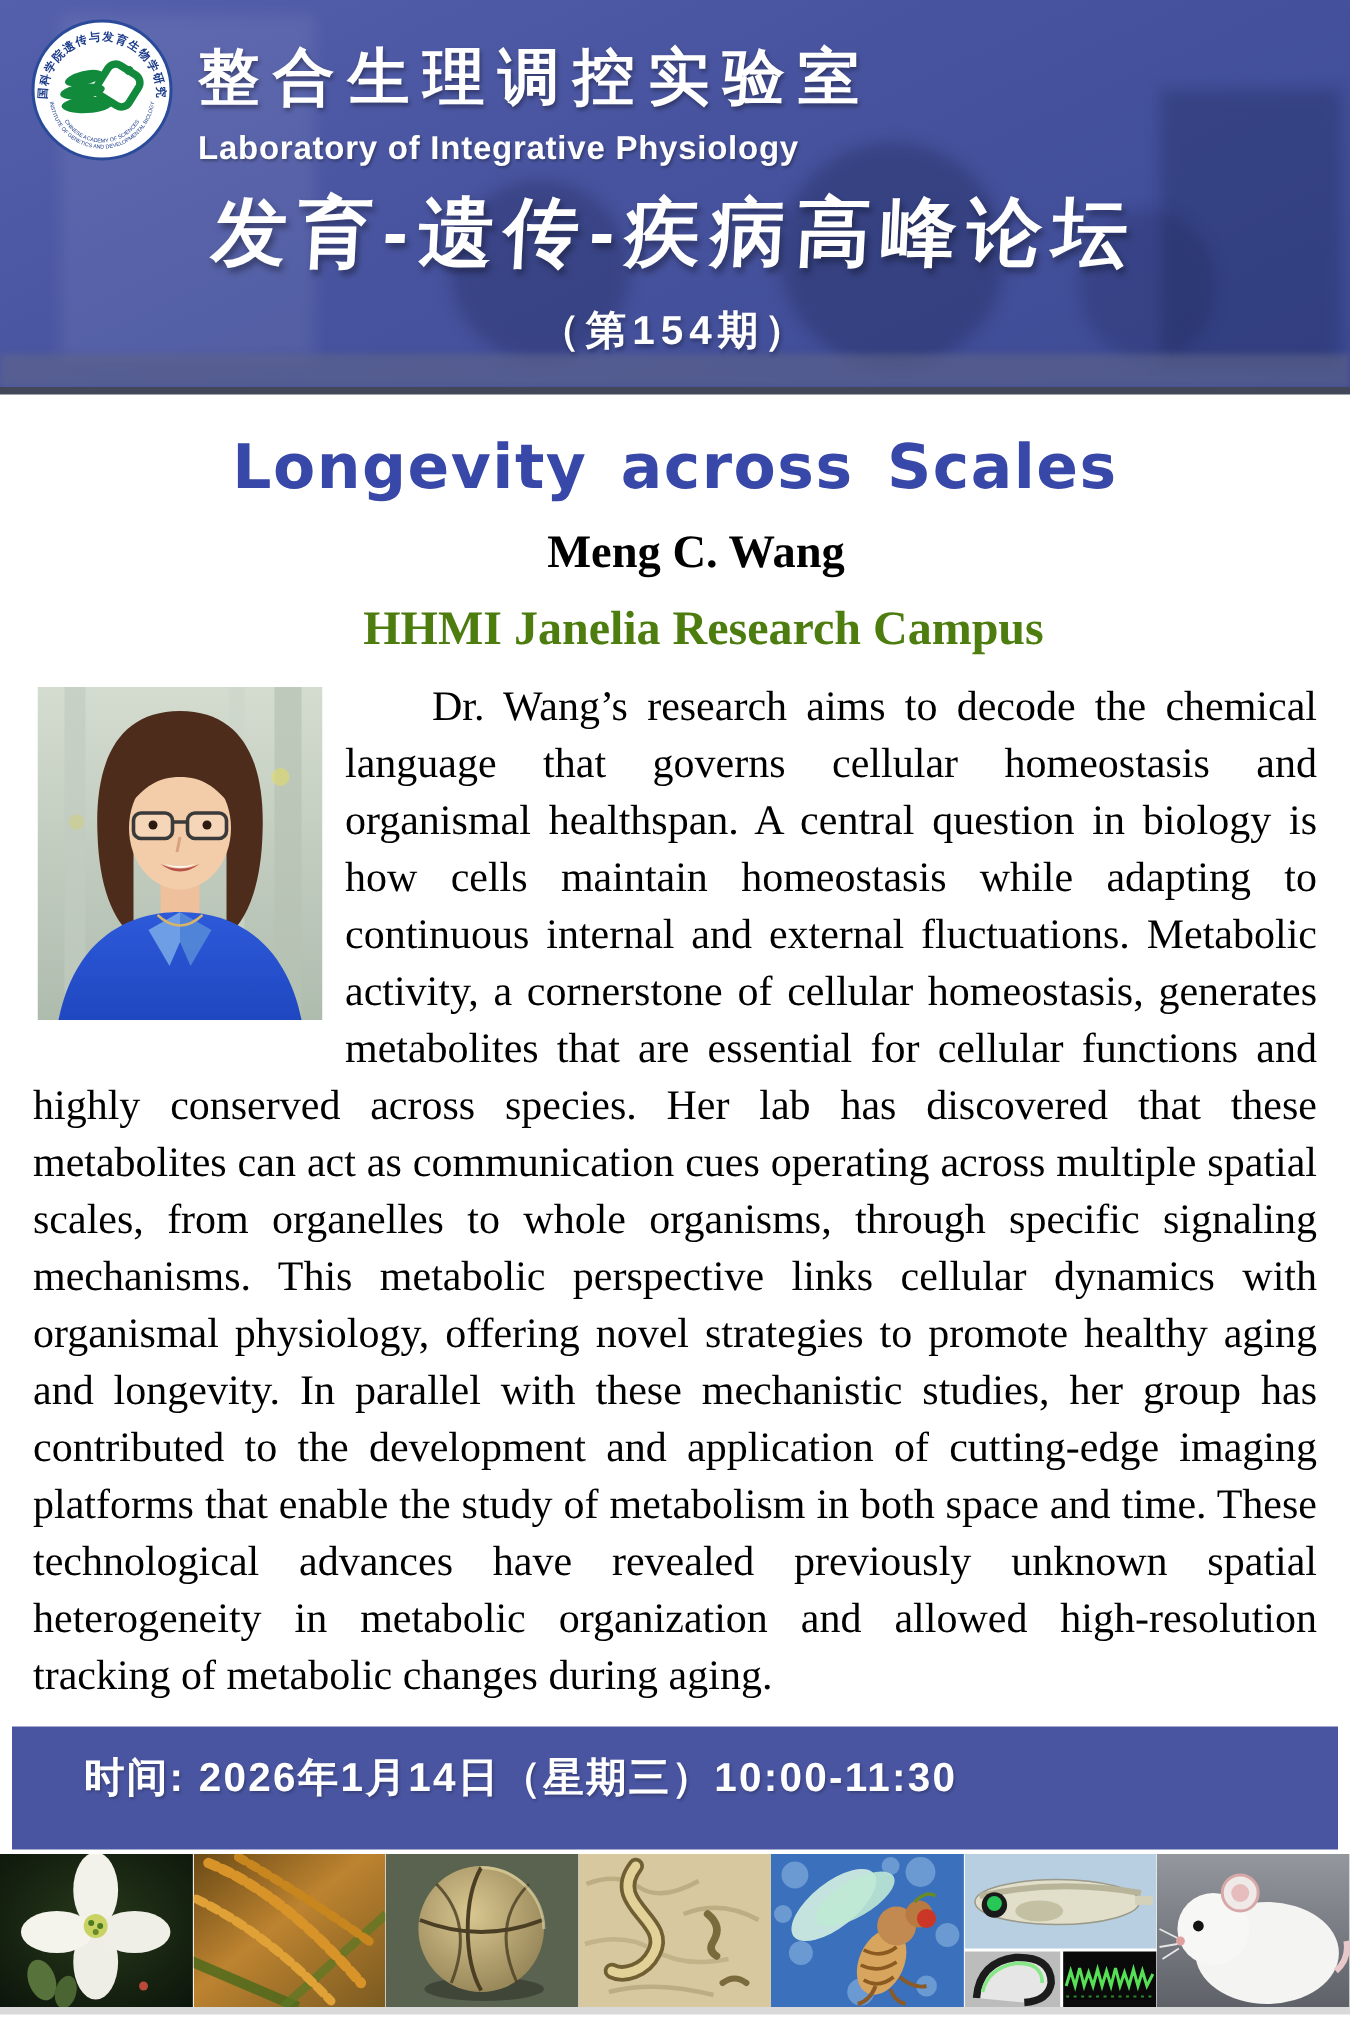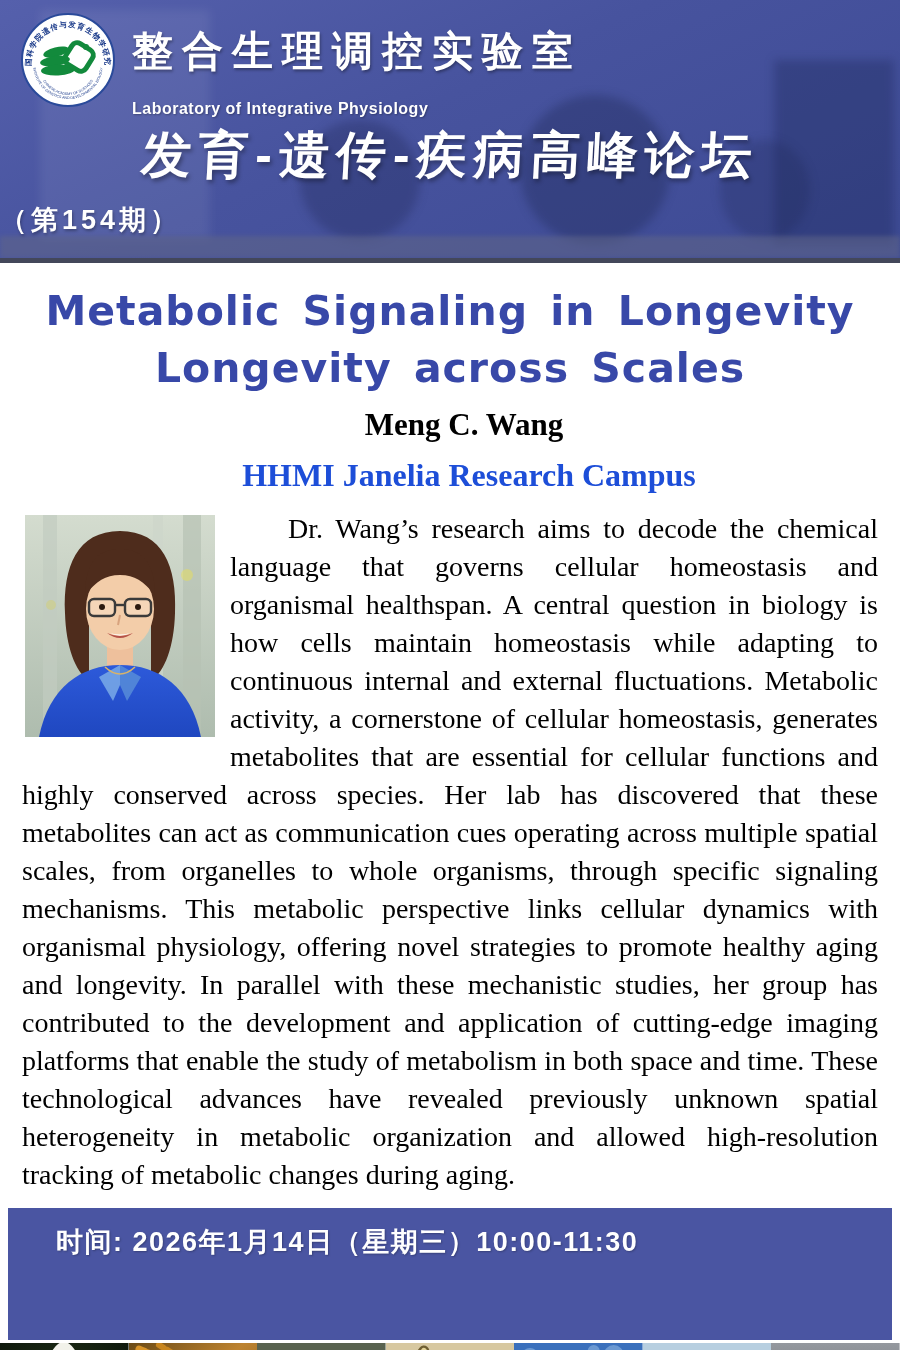--- a/index.html
+++ b/index.html
@@ -16,54 +16,54 @@
   .sil{position:absolute;filter:blur(5px);}
   .sil-bldg-r{right:6px;top:60px;width:120px;height:185px;background:rgba(26,36,84,.32);}
   .sil-bldg-l{left:40px;top:10px;width:170px;height:230px;background:rgba(255,255,255,.07);}
   .sil-tree1{left:300px;top:120px;width:120px;height:120px;border-radius:50%;background:rgba(24,32,74,.28);}
   .sil-tree2{left:520px;top:95px;width:150px;height:150px;border-radius:50%;background:rgba(24,32,74,.30);}
   .sil-tree3{left:720px;top:140px;width:90px;height:100px;border-radius:50%;background:rgba(24,32,74,.22);}
   .sil-road{left:0;right:0;bottom:0;height:22px;background:rgba(96,102,134,.55);filter:blur(2px);}
   .logo{position:absolute;left:20px;top:12px;width:96px;height:96px;}
   .lab-names{position:absolute;left:132px;top:24px;color:#fff;}
   .lab-zh{font-size:41px;font-weight:bold;letter-spacing:9px;text-shadow:1px 2px 3px rgba(0,0,0,.35);}
-  .lab-en{font-size:16px;font-weight:bold;margin-top:21px;letter-spacing:.5px;text-shadow:1px 1px 2px rgba(0,0,0,.3);}
+  .lab-en{font-size:22px;font-weight:bold;margin-top:7px;letter-spacing:.5px;text-shadow:1px 1px 2px rgba(0,0,0,.3);}
   .forum-title{
     position:absolute;top:122px;left:0;width:100%;text-align:center;color:#fff;
     font-size:50px;font-weight:bold;letter-spacing:7px;
     text-shadow:2px 3px 4px rgba(0,0,0,.35);transform:skewX(-3deg);
   }
   .forum-issue{
-    position:absolute;top:202px;left:0;width:100%;color:#fff;
+    position:absolute;top:202px;left:0;width:100%;text-align:center;color:#fff;
     font-size:27px;font-weight:bold;letter-spacing:4px;text-shadow:1px 2px 3px rgba(0,0,0,.3);
   }
   
   .sem-title{
     margin-top:20px;text-align:center;color:#3848a8;font-weight:bold;
     font-family:"DejaVu Sans",sans-serif;font-size:41px;line-height:57px;
     word-spacing:7px;letter-spacing:1px;
   }
   .speaker{
     text-align:center;font-family:"Liberation Serif",serif;font-weight:bold;
     font-size:31px;margin-top:8px;color:#000;line-height:40px;padding-left:28px;
   }
   .affiliation{
     text-align:center;font-family:"Liberation Serif",serif;font-weight:bold;
-    font-size:32px;margin-top:9px;color:#1d4ed8;line-height:42px;padding-left:38px;
+    font-size:32px;margin-top:9px;color:#4d7c0f;line-height:42px;padding-left:38px;
   }
   
   .abstract{
     margin:14px 22px 0 22px;font-family:"Liberation Serif",serif;font-size:28px;
     line-height:38px;text-align:justify;color:#000;text-indent:58px;
   }
   .photo-wrap{float:left;width:190px;height:222px;margin:5px 15px 5px 3px;}
   .photo-wrap svg{display:block;width:100%;height:100%;}
   
   .banner{
-    margin:14px 8px 0 8px;height:132px;background:#4a55a2;color:#fff;
+    margin:14px 8px 0 8px;height:82px;background:#4a55a2;color:#fff;
     box-sizing:border-box;padding:13px 0 0 48px;font-weight:bold;
   }
   .banner-line{font-size:27px;line-height:42px;letter-spacing:1.5px;text-shadow:1px 1px 2px rgba(0,0,0,.25);}
   
   .strip{margin-top:3px;display:flex;height:102px;}
   .panel{flex:1;position:relative;overflow:hidden;}
   .panel svg{display:block;width:100%;height:100%;}
   .bottom-bar{height:5px;background:#d9d9d9;}
 </style>
 </head>
@@ -107,21 +107,20 @@
   <div class="lab-names">
     <div class="lab-zh">整合生理调控实验室</div>
     <div class="lab-en">Laboratory of Integrative Physiology</div>
   </div>
 
   <div class="forum-title">发育-遗传-疾病高峰论坛</div>
   <div class="forum-issue">（第154期）</div>
 </div>
 
 <div class="sem-title">
-  <div>Metabolic Signaling in Longevity</div>
   <div>Longevity across Scales</div>
 </div>
 <div class="speaker">Meng C. Wang</div>
 <div class="affiliation">HHMI Janelia Research Campus</div>
 
 <div class="abstract">
   <div class="photo-wrap">
     <svg viewBox="0 0 190 222" preserveAspectRatio="none">
       <defs>
         <linearGradient id="pbg" x1="0" y1="0" x2="0" y2="1">

